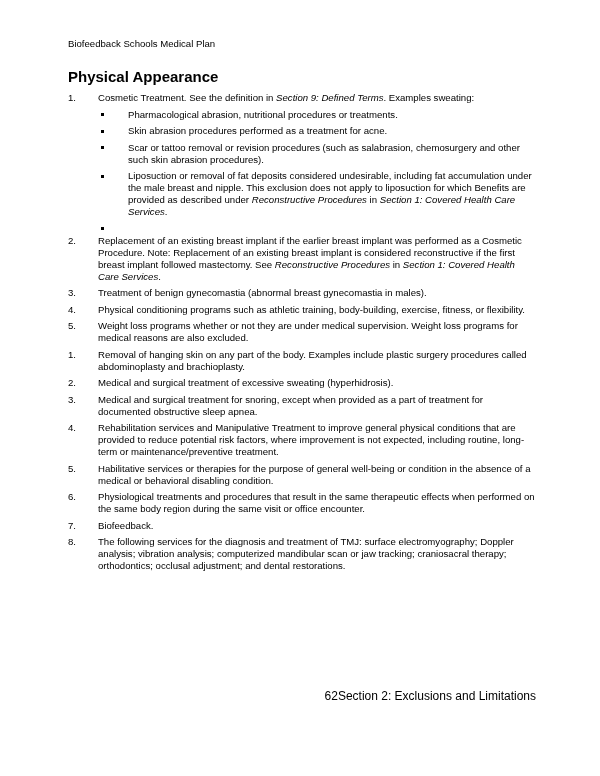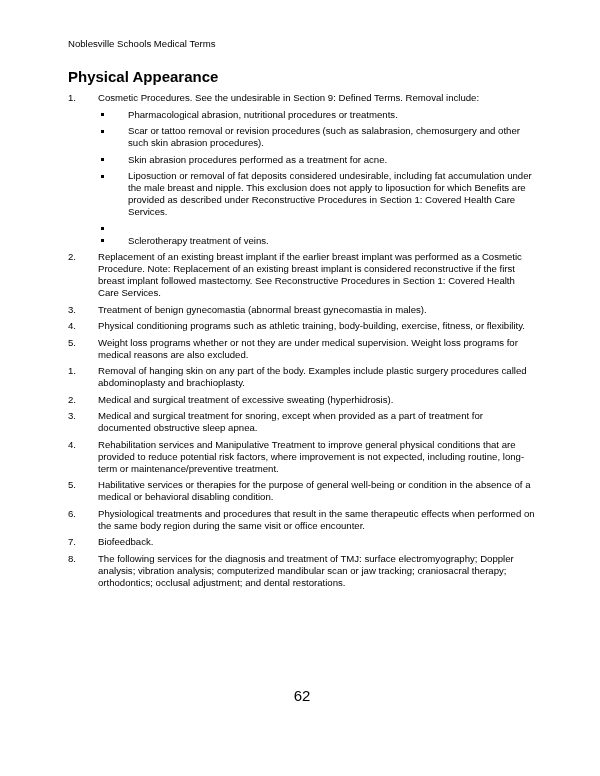--- a/index.html
+++ b/index.html
@@ -16,66 +16,62 @@
   .doc-header { font-size: 9.6px; line-height: 12px; }
   .section-title {
     font-size: 15px; font-weight: bold; line-height: 17px;
     margin: 12px 0 7px 0;
   }
   .section-title.first { margin-top: 18px; }
   .item { display: flex; margin-bottom: 4.5px; }
   .num { flex: none; width: 30px; font-size: 9.6px; line-height: 12px; }
   .body { flex: 1; min-width: 0; }
   .txt { font-size: 9.6px; line-height: 12px; }
-  .it { }
+  .it { font-style: italic; }
   .bullet-row { display: flex; margin-top: 4.5px; }
   .bullet-marker {
     flex: none; width: 3px; height: 3px; background: #000000;
     margin: 4.5px 24px 0 3px;
   }
   .doc-footer {
     position: absolute; top: 690px; left: 68px; right: 64px;
-    display: flex; justify-content: center;
-    font-size: 15px; line-height: 12px;
+    display: flex; justify-content: flex-end;
+    font-size: 12px; line-height: 12px;
   }
 </style>
 </head>
 <body>
 
 <div class="page">
-  <div class="doc-header">Noblesville Schools Medical Terms</div>
+  <div class="doc-header">Biofeedback Schools Medical Plan</div>
 
   <div id="content">
       <div class="section-title first">Physical Appearance</div>
       <div class="item">
         <div class="num">1.</div>
         <div class="body">
-          <div class="txt"><span>Cosmetic Procedures. See the undesirable in </span><span class="it">Section 9: Defined Terms</span><span>. Removal include:</span></div>
+          <div class="txt"><span>Cosmetic Treatment. See the definition in </span><span class="it">Section 9: Defined Terms</span><span>. Examples sweating:</span></div>
           <div class="bullet-row">
             <span class="bullet-marker"></span>
             <div class="txt"><span>Pharmacological abrasion, nutritional procedures or treatments.</span></div>
+          </div>
+          <div class="bullet-row">
+            <span class="bullet-marker"></span>
+            <div class="txt"><span>Skin abrasion procedures performed as a treatment for acne.</span></div>
           </div>
           <div class="bullet-row">
             <span class="bullet-marker"></span>
             <div class="txt"><span>Scar or tattoo removal or revision procedures (such as salabrasion, chemosurgery and other such skin abrasion procedures).</span></div>
           </div>
           <div class="bullet-row">
             <span class="bullet-marker"></span>
-            <div class="txt"><span>Skin abrasion procedures performed as a treatment for acne.</span></div>
-          </div>
-          <div class="bullet-row">
-            <span class="bullet-marker"></span>
             <div class="txt"><span>Liposuction or removal of fat deposits considered undesirable, including fat accumulation under the male breast and nipple. This exclusion does not apply to liposuction for which Benefits are provided as described under </span><span class="it">Reconstructive Procedures</span><span> in </span><span class="it">Section 1: Covered Health Care Services</span><span>.</span></div>
           </div>
           <div class="bullet-row">
             <span class="bullet-marker"></span>
-          </div>
-          <div class="bullet-row">
-            <span class="bullet-marker"></span>
-            <div class="txt"><span>Sclerotherapy treatment of veins.</span></div>
           </div>
         </div>
       </div>
       <div class="item">
         <div class="num">2.</div>
         <div class="body">
           <div class="txt"><span>Replacement of an existing breast implant if the earlier breast implant was performed as a Cosmetic Procedure. Note: Replacement of an existing breast implant is considered reconstructive if the first breast implant followed mastectomy. See </span><span class="it">Reconstructive Procedures</span><span> in </span><span class="it">Section 1: Covered Health Care Services</span><span>.</span></div>
         </div>
       </div>
       <div class="item">
@@ -141,14 +137,15 @@
       <div class="item">
         <div class="num">8.</div>
         <div class="body">
           <div class="txt"><span>The following services for the diagnosis and treatment of TMJ: surface electromyography; Doppler analysis; vibration analysis; computerized mandibular scan or jaw tracking; craniosacral therapy; orthodontics; occlusal adjustment; and dental restorations.</span></div>
         </div>
       </div>
     </div>
 
   <div class="doc-footer">
     <span>62</span>
+    <span>Section 2: Exclusions and Limitations</span>
   </div>
 </div>
 
 </body></html>

